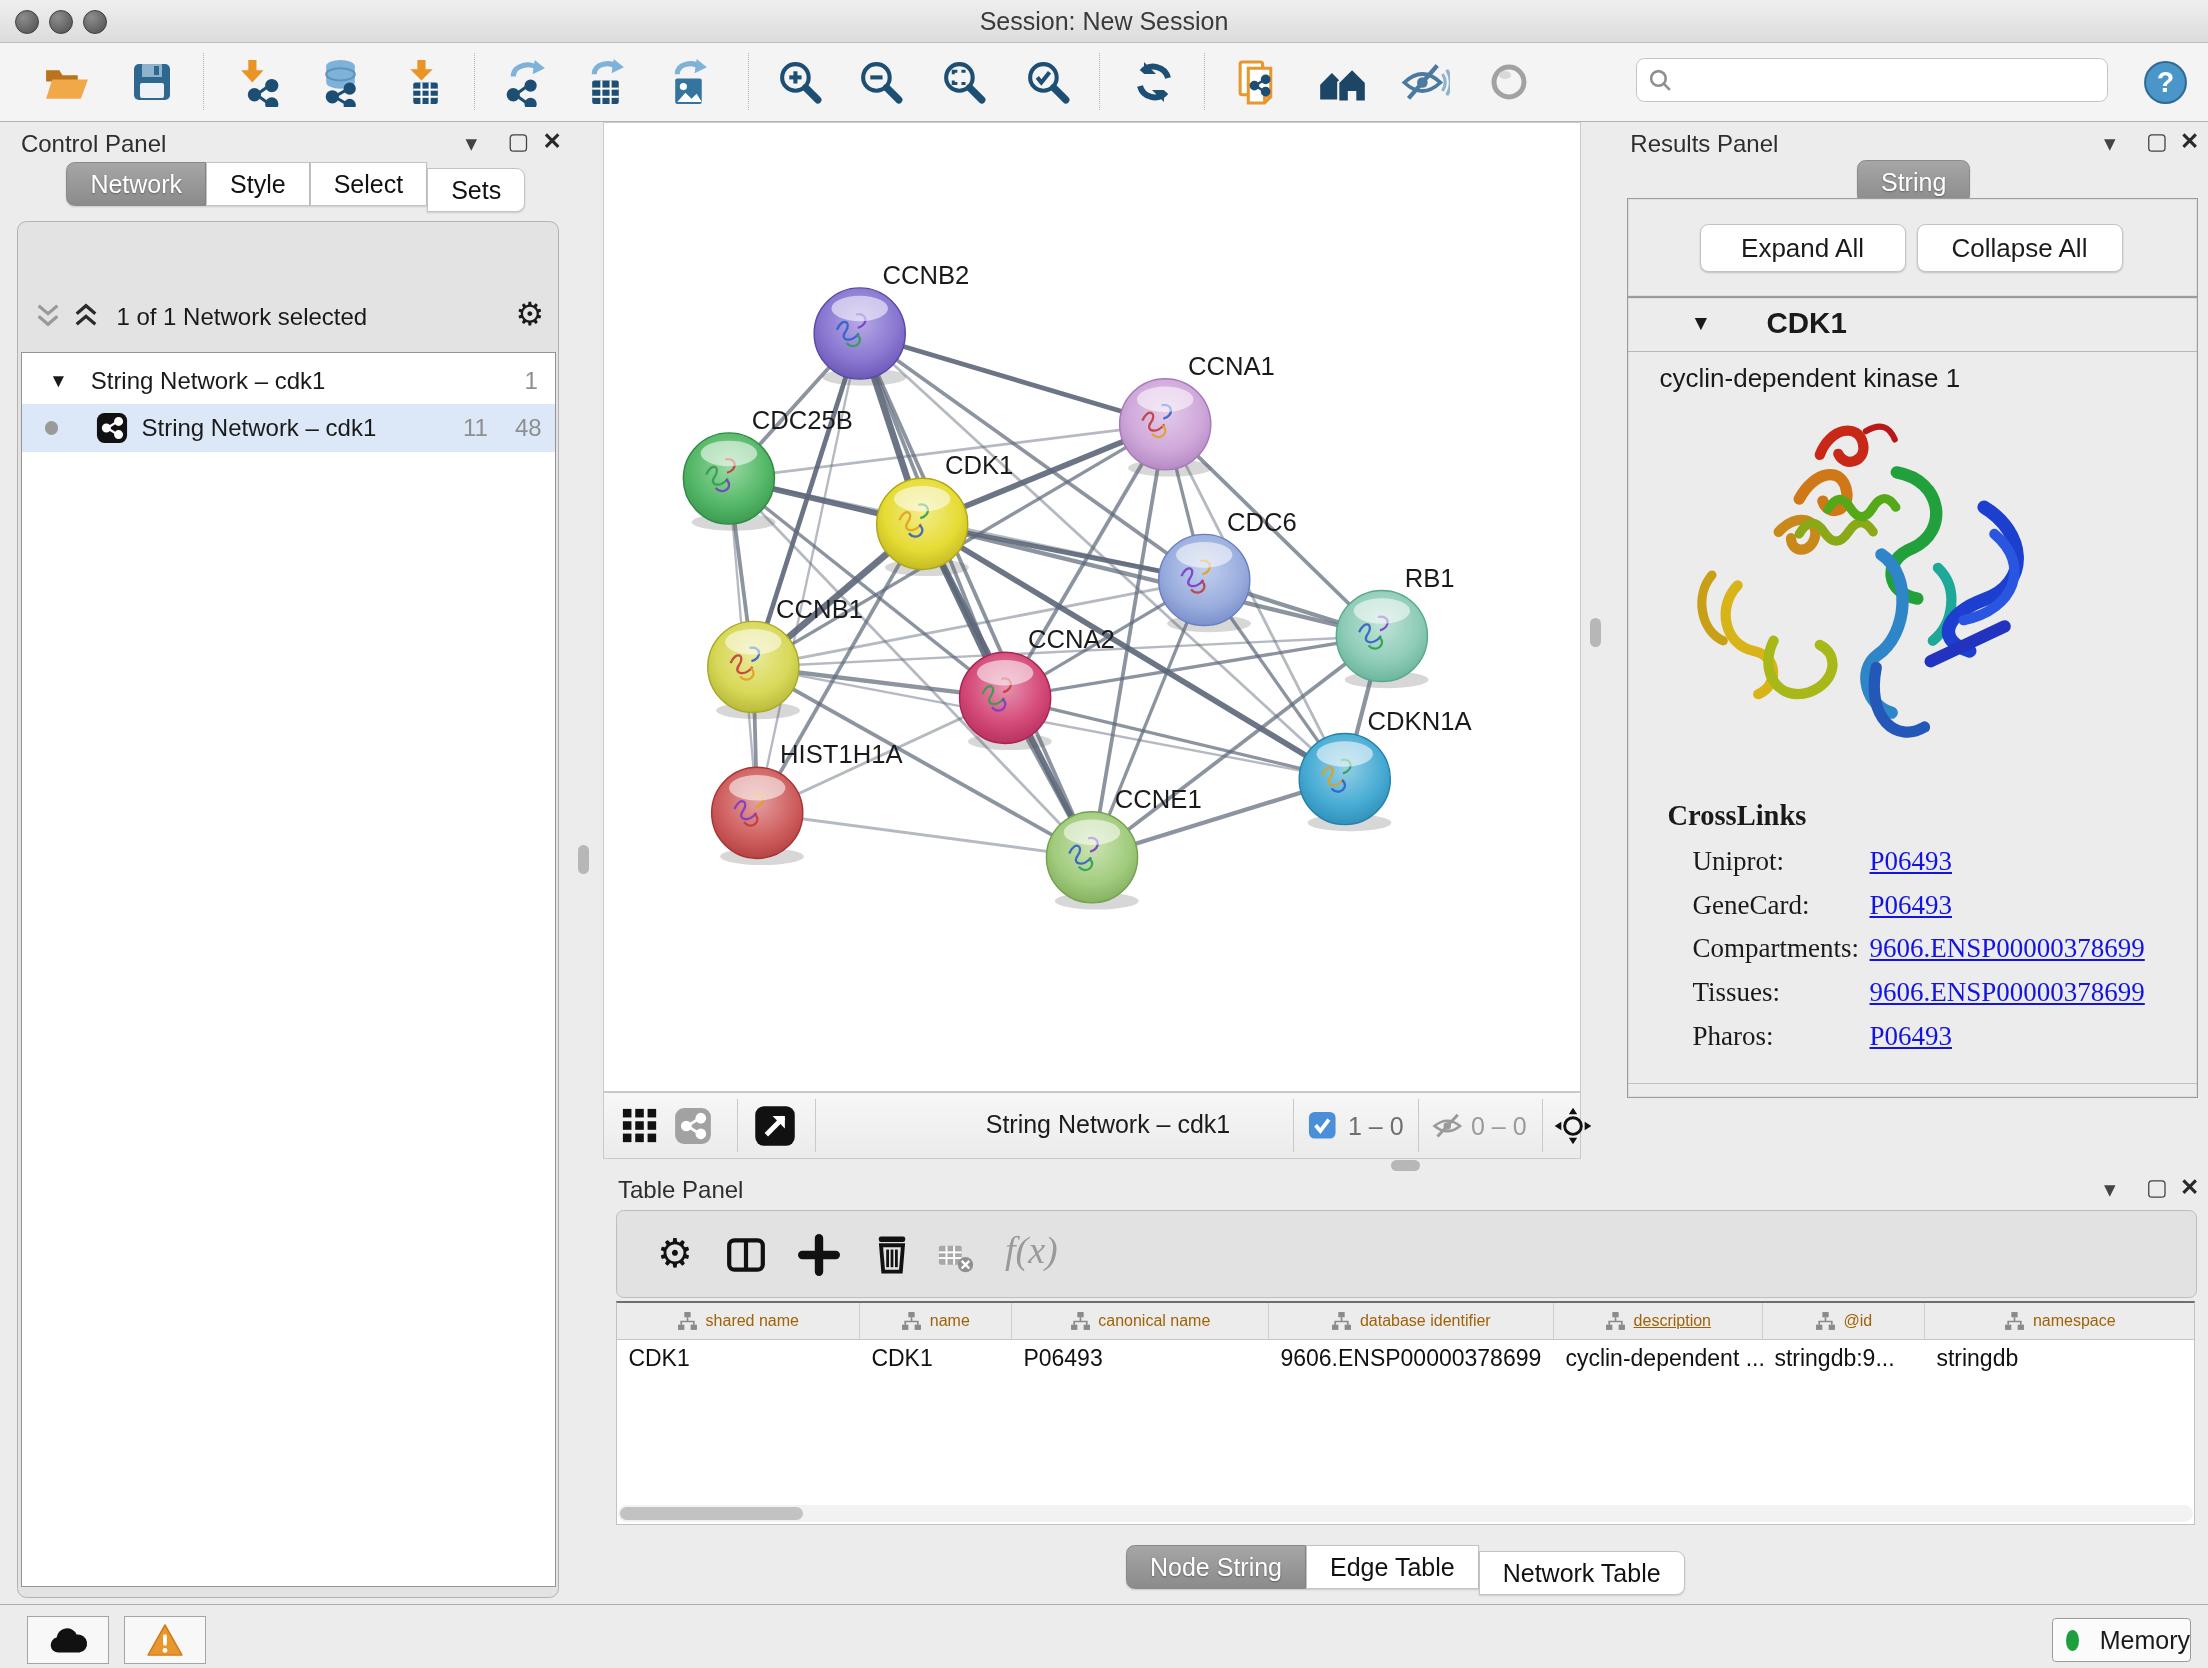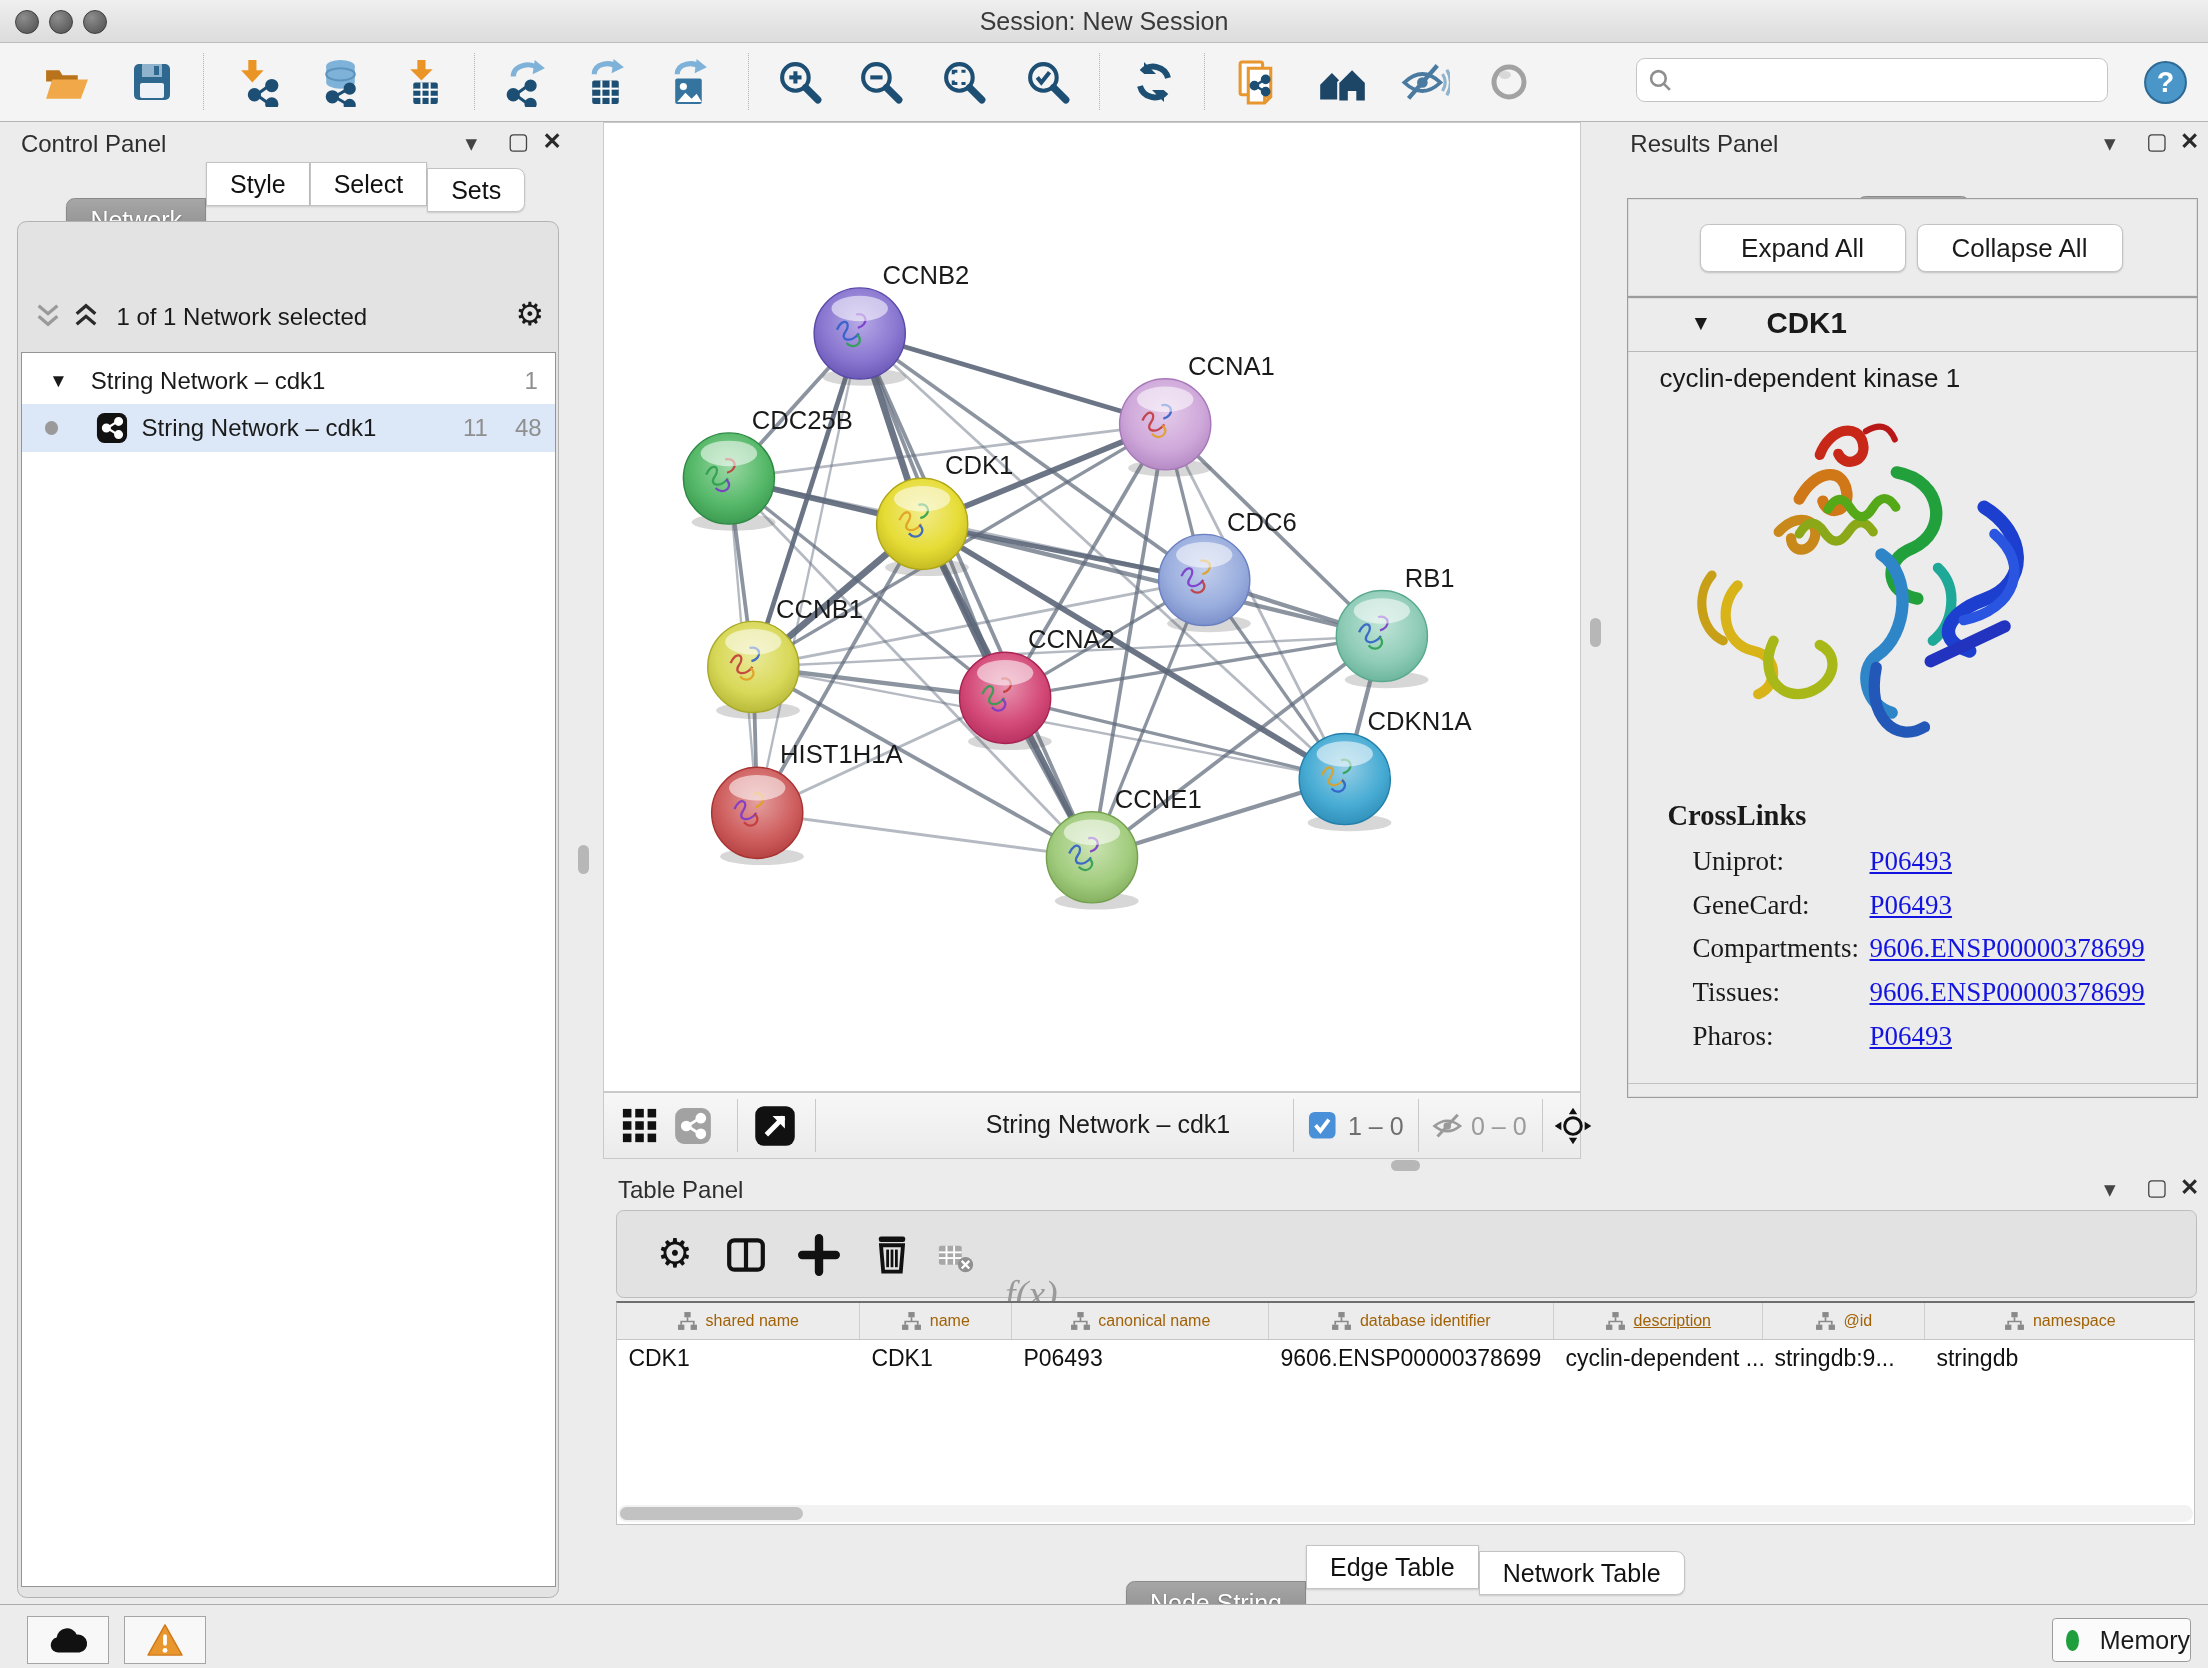--- a/index.html
+++ b/index.html
@@ -21,39 +21,39 @@
   
   .phead{position:absolute;font-size:24px;color:#2e2e2e;}
   .picon{position:absolute;font-size:23px;color:#2a2a2a;}
   .pillrow{position:absolute;display:flex;}
   .pill{height:42px;line-height:42px;padding:0 23px;background:#fff;border:1px solid #c3c3c3;
         font-size:25px;color:#111;box-shadow:0 1px 1.9px rgba(0,0,0,.15);}
   .pill.first{border-radius:8.6px 0 0 8.6px;}
   .pill.last{border-radius:0 8.6px 8.6px 0;margin-top:6px;}
   .pill.only{border-radius:8.6px;}
   .pill.sel{background:linear-gradient(#a6a6a6,#8b8b8b);color:#fff;border-color:#8a8a8a;
-            text-shadow:0 1px 1.9px rgba(0,0,0,.35);margin-top:36px;}
+            text-shadow:0 1px 1.9px rgba(0,0,0,.35);}
   .gbox{position:absolute;background:#e3e3e3;border:1px solid #b2b2b2;border-radius:9.5px;}
   
   .listbox{position:absolute;background:#fff;border:1px solid #949494;}
   .trow{position:absolute;left:0;width:100%;height:48px;display:flex;align-items:center;font-size:24px;}
   .trow .cnt{color:#8f8f8f;}
   .selrow{background:#dce8f8;}
   
   .canvas{position:absolute;left:603px;top:122px;width:978px;height:970px;background:#fff;
           border:1px solid #c9c9c9;box-sizing:border-box;}
   .netbar{position:absolute;left:603px;top:1092px;width:978px;height:67px;
           background:linear-gradient(#f7f7f7,#ebebeb);border:1px solid #c9c9c9;box-sizing:border-box;}
   .nbsep{position:absolute;top:5.7px;height:53px;border-left:1px solid #c9c9c9;}
   .handle{position:absolute;background:#b7b7b7;border-radius:5.7px;}
   
   .rbox{position:absolute;background:#ececec;border:1px solid #9c9c9c;box-shadow:inset 0 0 0 1px #dedede;}
   .btnw{position:absolute;height:46px;background:#fff;border:1px solid #c2c2c2;border-radius:8.6px;
         font-size:26px;display:flex;align-items:center;justify-content:center;box-shadow:0 1px 1.9px rgba(0,0,0,.18);}
-  .serif{font-family:"Liberation Serif",serif;margin-top:44px;}
+  .serif{font-family:"Liberation Serif",serif;}
   .xlink{color:#1414e0;text-decoration:underline;}
   
   .ttoolbox{position:absolute;left:616px;top:1210px;width:1579px;height:86px;background:#e2e2e2;
             border:1px solid #bdbdbd;border-radius:7.6px;}
   .tablewrap{position:absolute;left:616px;top:1301px;width:1579px;height:224px;background:#fff;
              border-top:2.9px solid #6e6e6e;border-left:1px solid #c2c2c2;border-right:1px solid #c2c2c2;
              border-bottom:1px solid #c2c2c2;box-sizing:border-box;overflow:hidden;}
   .thead{display:flex;height:36px;background:#ececec;border-bottom:1px solid #c6c6c6;}
   .th{display:flex;align-items:center;justify-content:center;gap:7.6px;font-size:16px;color:#a16207;
       border-right:1px solid #cfcfcf;box-sizing:border-box;overflow:hidden;flex:0 0 auto;}

